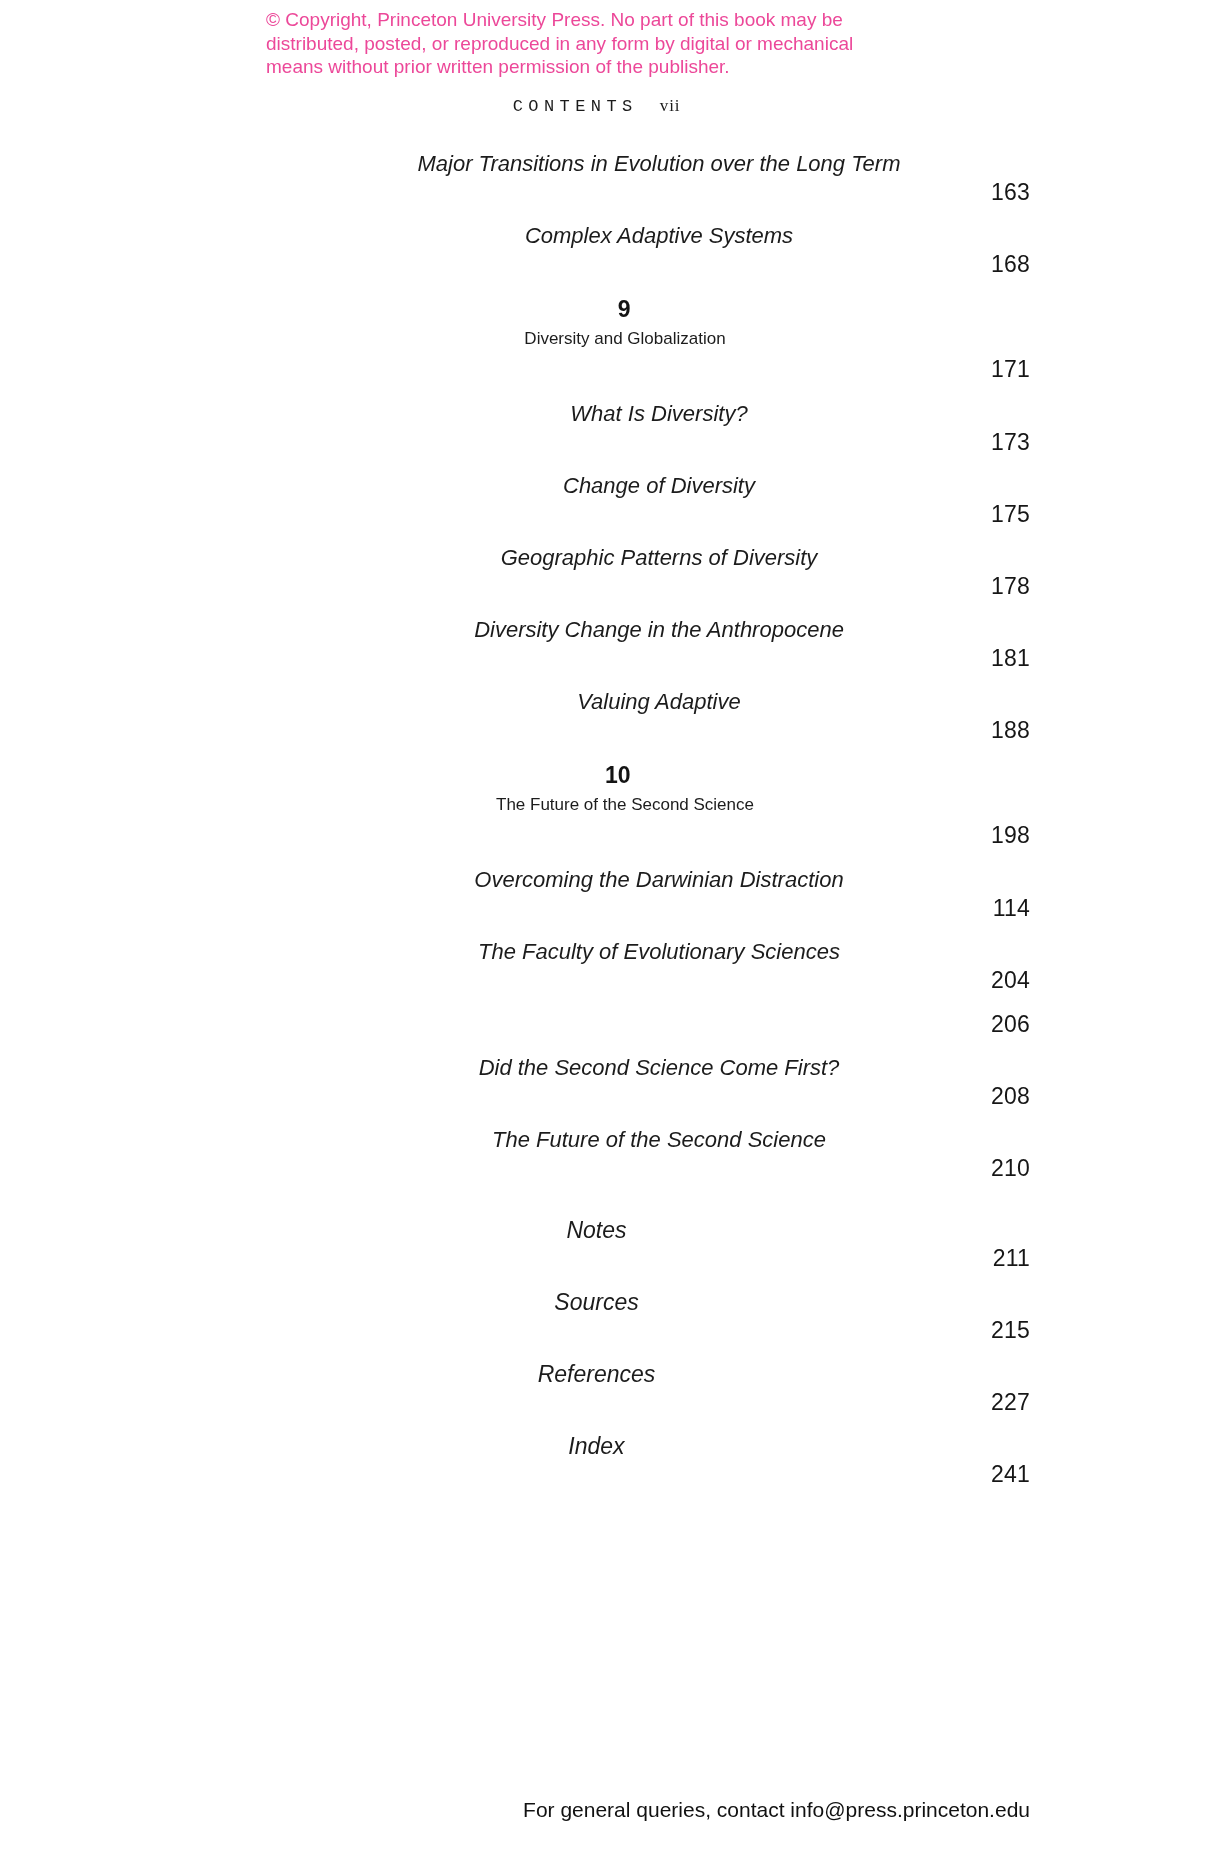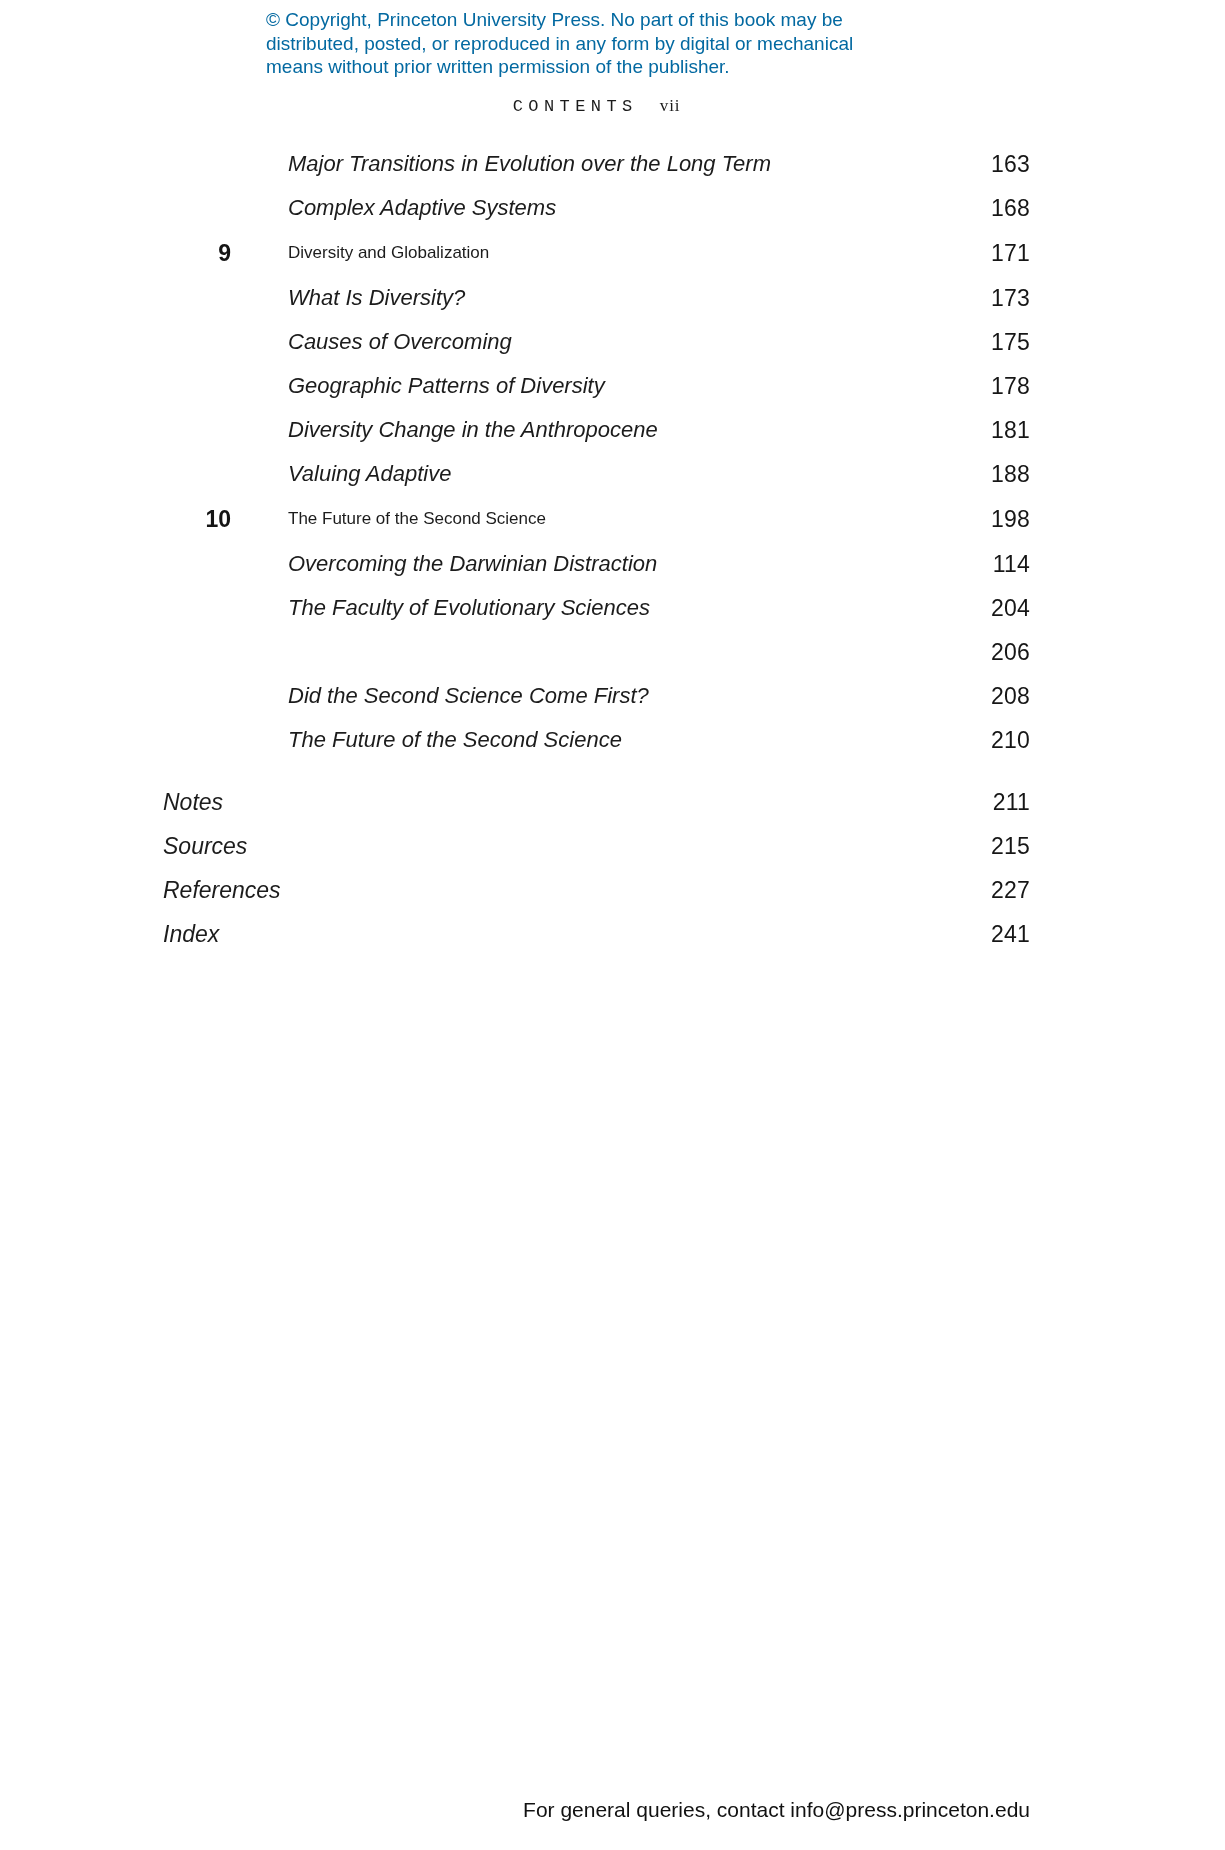--- a/index.html
+++ b/index.html
@@ -10,21 +10,21 @@
     color: #1a1a1a;
     position: relative;
   }
   .page { position: absolute; inset: 0; background: #ffffff; }
 
   .copyright {
     position: absolute;
     left: 266px; top: 8px;
     font-size: 19px;
     line-height: 23.5px;
-    color: #0369a1;
+    color: #ec4899;
     white-space: nowrap;
   }
 
   .col {
     position: absolute;
     left: 163px;
     width: 867px; 
   }
 
   .running-head {
@@ -40,23 +40,24 @@
   }
   .running-head .folio {
     margin-left: 1.3em;
     letter-spacing: 0.05em;
   }
 
   .toc { top: 150px; }
 
   .row {
     display: flex;
-    align-items: flex-end;
+    align-items: center;
     line-height: 28px;
     margin-bottom: 16px;
+    flex-direction: column;
   }
   .row .pg {
     margin-left: auto;
     font-style: normal;
     font-size: 23px;
     color: #161616;
     letter-spacing: 0.01em;
   }
 
   .sub .title {
@@ -129,21 +130,21 @@
     <div class="row chapter">
       <span class="num">9</span>
       <span class="title">Diversity and Globalization</span>
       <span class="pg">171</span>
     </div>
     <div class="row sub">
       <span class="title">What Is Diversity?</span>
       <span class="pg">173</span>
     </div>
     <div class="row sub">
-      <span class="title">Causes of Overcoming</span>
+      <span class="title">Change of Diversity</span>
       <span class="pg">175</span>
     </div>
     <div class="row sub">
       <span class="title">Geographic Patterns of Diversity</span>
       <span class="pg">178</span>
     </div>
     <div class="row sub">
       <span class="title">Diversity Change in the Anthropocene</span>
       <span class="pg">181</span>
     </div>

